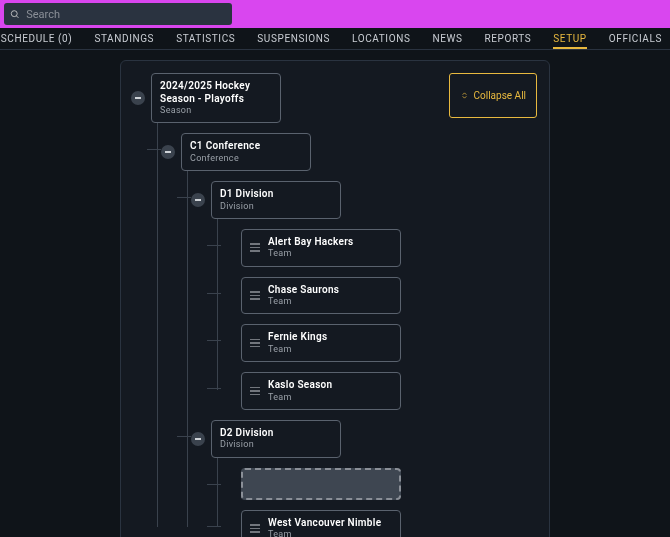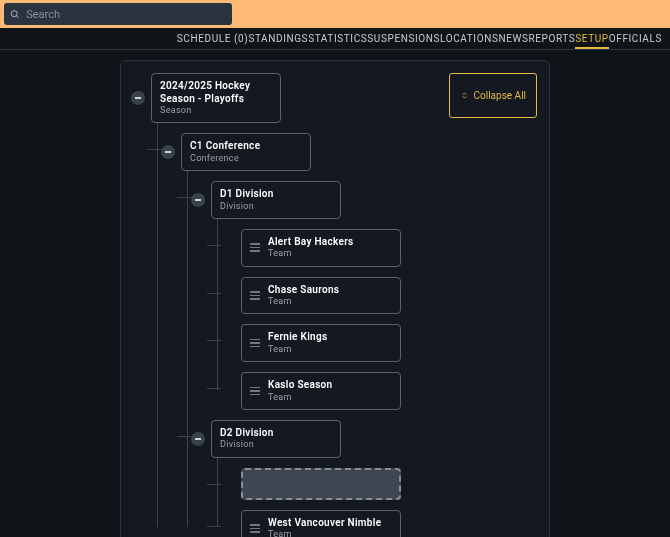--- a/index.html
+++ b/index.html
@@ -1,22 +1,22 @@
 <!DOCTYPE html>
 <html><head>
   <meta charset="utf-8">
   <style>
     * { margin:0; padding:0; box-sizing:border-box; font-family:-apple-system,BlinkMacSystemFont,"Segoe UI",Roboto,sans-serif; }
     body { background:#0f1419; color:#d0d0d0; width:670px; height:537px; overflow:hidden; font-size:11px; letter-spacing:.3px;}
-    .topbar { background:#fdba74; height:28px; display:flex; align-items:center; padding:12px 4px;}
+    .topbar { background:#d946ef; height:28px; display:flex; align-items:center; padding:12px 4px;}
     .search-wrap { background:#2a3340; border-radius:3px; width:228px; height:22px; display:flex; align-items:center; padding:0 6px; gap:6px;}
     .search-wrap svg{width:11px;height:11px;fill:none;stroke:#ccc;stroke-width:2;}
     .search-input{background:transparent;border:none;outline:none;color:#ccc;font-size:11px;width:100%;}
     .search-input::placeholder{color:#8a8f97;}
-    .navbar{height:22px;display:flex;align-items:center;justify-content:flex-end;padding:0 8px;border-bottom:1px solid #2a3340;font-size:10px;letter-spacing:.6px;}
+    .navbar{height:22px;display:flex;align-items:center;justify-content:flex-end;gap:22px;padding:0 8px;border-bottom:1px solid #2a3340;font-size:10px;letter-spacing:.6px;}
     .nav-item{color:#c9cdd3;cursor:pointer;text-transform:uppercase;white-space:nowrap;}
     .nav-item.active{color:#e8b93f;position:relative;}
     .nav-item.active::after{content:"";position:absolute;left:0;right:0;bottom:-5px;height:2px;background:#e8b93f;}
     .content{padding:10px 0 0 0;display:flex;justify-content:center;}
     .panel{width:430px;background:#141921;border:1px solid #2a3340;border-radius:6px;padding:12px 10px;min-height:470px;position:relative;}
     .collapse-btn{position:absolute;top:12px;right:12px;border:1px solid #e8b93f;color:#e8b93f;background:transparent;border-radius:3px;padding:16px 10px;font-size:10px;display:flex;align-items:center;gap:5px;cursor:pointer;}
     .collapse-btn svg{width:9px;height:9px;fill:none;stroke:#e8b93f;stroke-width:2;}
     .tree{position:relative;}
     .node-row{display:flex;align-items:center;}
     .toggle{width:14px;height:14px;border-radius:50%;background:#3a424d;display:flex;align-items:center;justify-content:center;margin-right:6px;flex-shrink:0;cursor:pointer;}

